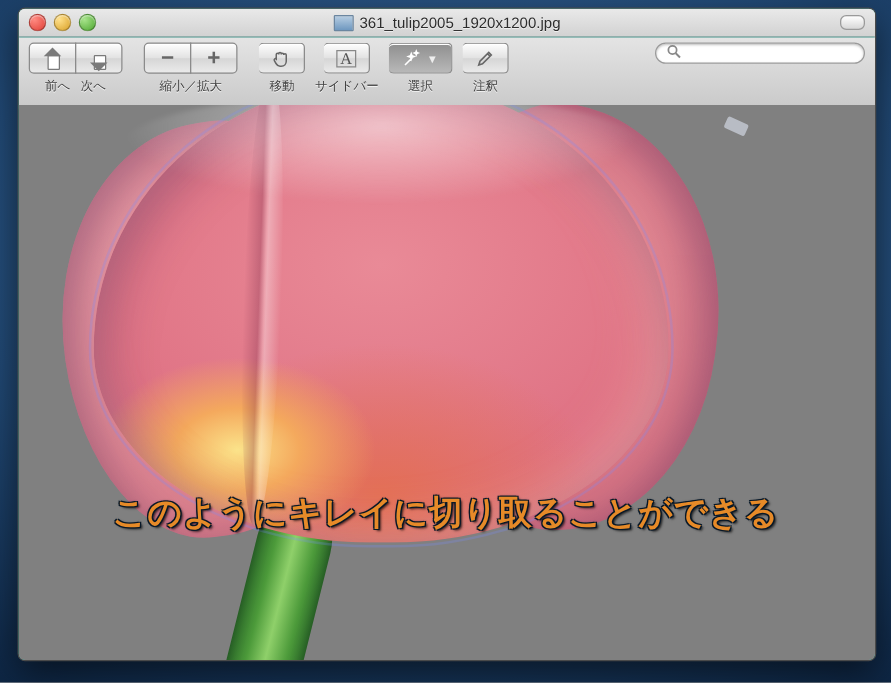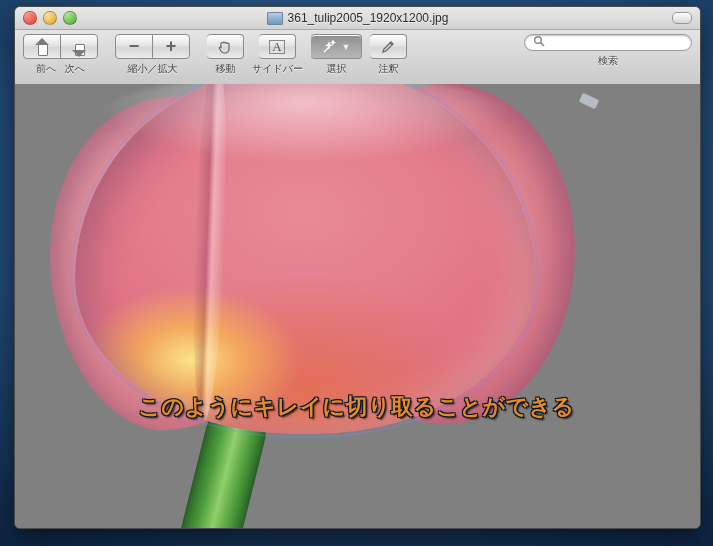--- a/index.html
+++ b/index.html
@@ -221,21 +221,21 @@
     width: 18px; height: 10px;
     background: #b8bcc4;
     transform: rotate(25deg);
     border-radius: 2px;
   }
   .caption {
     position: absolute;
     left: 0; right: 0;
     top: 392px;
     text-align: center;
-    font-size: 22px;
+    font-size: 27px;
     font-weight: 700;
     color: #e68a28;
     letter-spacing: 0.5px;
     text-shadow:
       0 0 2px #0a1a2a,
       1px 1px 0 #081828,
       -1px 1px 0 #081828,
       1px -1px 0 #081828,
       -1px -1px 0 #081828,
       2px 2px 2px rgba(0,0,0,.7);
@@ -362,21 +362,20 @@
     <div class="tgroup" style="align-items:stretch;">
       <div class="search">
         <span class="mag">
           <svg width="12" height="12" viewBox="0 0 12 12">
               <circle cx="5" cy="5" r="3.3" fill="none" stroke="#888" stroke-width="1.4"></circle>
               <line x1="7.6" y1="7.6" x2="11" y2="11" stroke="#888" stroke-width="1.6"></line>
             </svg>
         </span>
         <input type="text" placeholder="" style="">
       </div>
-      <div class="tlabel" style="text-align:center;">検索</div>
     </div>
 
   </div>
 
   <div class="content">
     <div class="speck"></div>
     <div class="tulip-wrap">
       <div class="stem"></div>
       <div class="petal-left"></div>
       <div class="petal-right"></div>

